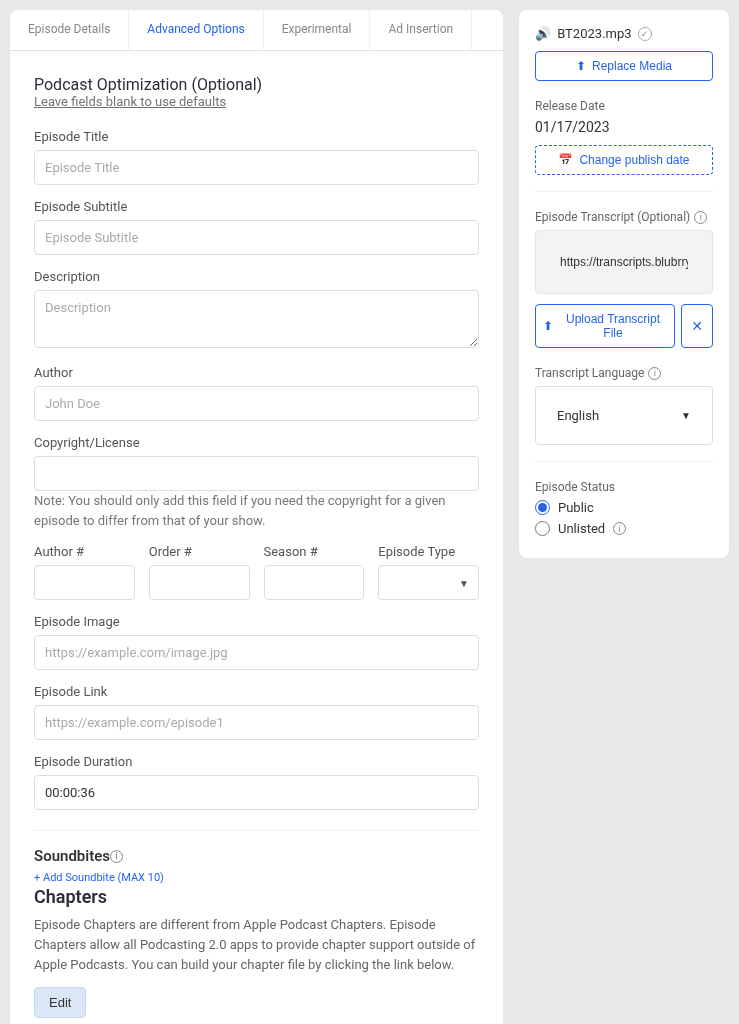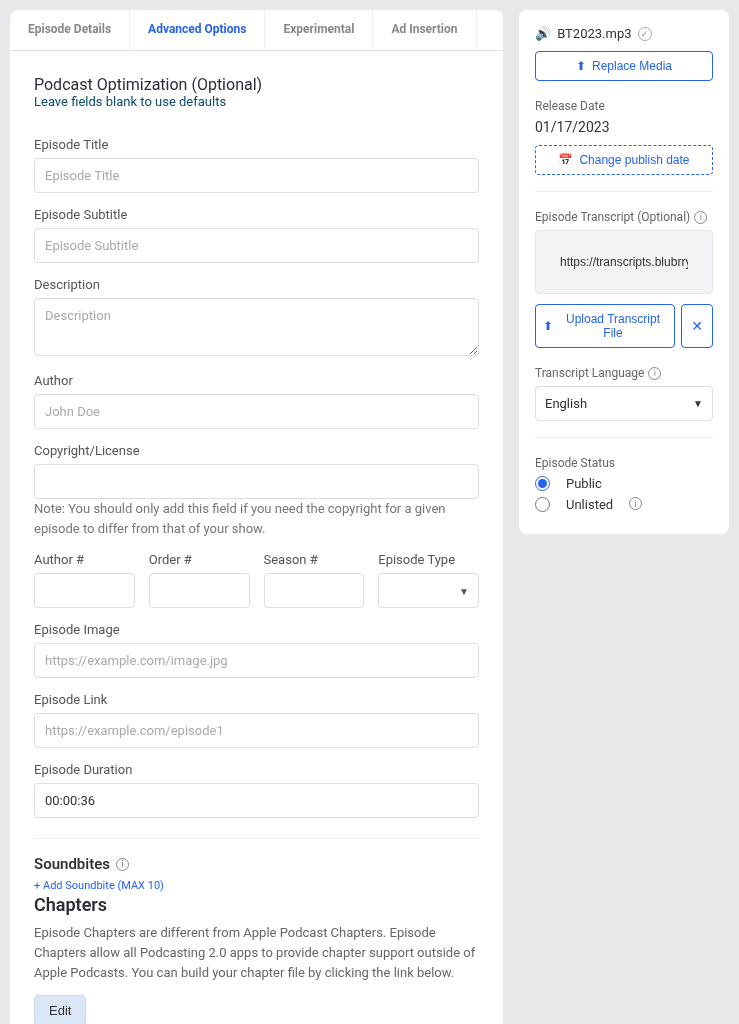--- a/index.html
+++ b/index.html
@@ -12,21 +12,20 @@
     }
     .layout { display: flex; gap: 16px; max-width: 720px; margin: 0 auto; }
     .main-col { flex: 1; }
     .side-col { width: 210px; }
     .card { background: #fff; border-radius: 8px; }
     .tabs {
       display: flex;
       border-bottom: 1px solid #e0e0e0;
       background: #fff;
       border-radius: 8px 8px 0 0;
-      font-weight: bold;
     }
     .tab {
       padding: 12px 18px;
       font-size: 12px;
       color: #888;
       cursor: pointer;
       border-right: 1px solid #eee;
     }
     .tab.active {
       color: #2563eb;
@@ -34,21 +33,21 @@
       background: #fff;
       position: relative;
     }
     .tab:first-child { border-radius: 8px 0 0 0; }
     .content { padding: 24px; }
     .section-title {
       font-size: 16px;
       font-weight: 400;
       color: #2c2c3a;
     }
-    .section-sub { color: #0c4a6e; font-size: 13px; margin-bottom: 28px; }
+    .section-sub { color: #737373; font-size: 13px; margin-bottom: 20px; text-decoration: underline; }
     .label { display: block; font-size: 13px; color: #555; margin: 14px 0 6px; }
     .input, .textarea, .select {
       width: 100%;
       padding: 9px 10px;
       border: 1px solid #ddd;
       border-radius: 4px;
       font-size: 13px;
       font-family: inherit;
       color: #333;
     }
@@ -62,21 +61,21 @@
     .select-caret {
       position: absolute;
       right: 10px;
       top: 50%;
       transform: translateY(-50%);
       pointer-events: none;
       color: #555;
       font-size: 10px;
     }
     hr.div { border: none; border-top: 1px solid #eee; margin: 20px 0 16px; }
-    .subhead { font-size: 15px; font-weight: 600; color: #333; display: flex; align-items: center; gap: 6px; }
+    .subhead { font-size: 15px; font-weight: 600; color: #333; display: flex; align-items: center; }
     .chapters-head { font-size: 18px; font-weight: 600; color: #2c2c3a; margin-top: 2px; }
     .small-link { color: #2563eb; font-size: 11px; margin-top: 6px; cursor: pointer; display: inline-block; }
     .desc-text { font-size: 13px; color: #666; line-height: 1.55; margin-top: 8px; }
     .btn-edit {
       display: inline-block;
       margin-top: 12px;
       padding: 7px 14px;
       background: #dbe6f7;
       border: 1px solid #c5d7f0;
       border-radius: 4px;
@@ -131,31 +130,31 @@
       border-radius: 4px;
       display: flex;
       align-items: center;
       justify-content: center;
       color: #2563eb;
       cursor: pointer;
       font-size: 14px;
     }
     .lang-select {
       width: 100%;
-      padding: 9px;
+      padding: 21px;
       border: 1px solid #ddd;
       border-radius: 4px;
       font-size: 13px;
       position: relative;
       display: flex;
       justify-content: space-between;
       align-items: center;
       cursor: pointer;
     }
-    .radio-row { display: flex; align-items: flex-start; gap: 16px; margin: 6px 0; font-size: 13px; }
+    .radio-row { display: flex; align-items: center; gap: 8px; margin: 6px 0; font-size: 13px; }
     .radio-row input { accent-color: #2563eb; width: 15px; height: 15px; }
     .info-icon {
       display: inline-flex;
       width: 13px;
       height: 13px;
       border: 1px solid #888;
       border-radius: 50%;
       font-size: 9px;
       align-items: center;
       justify-content: center;

